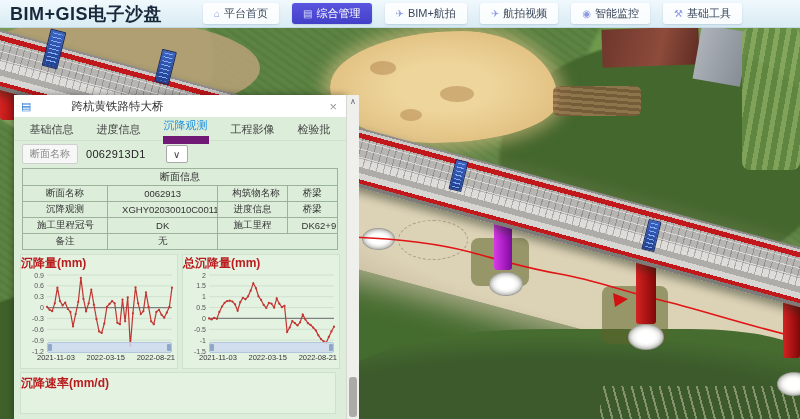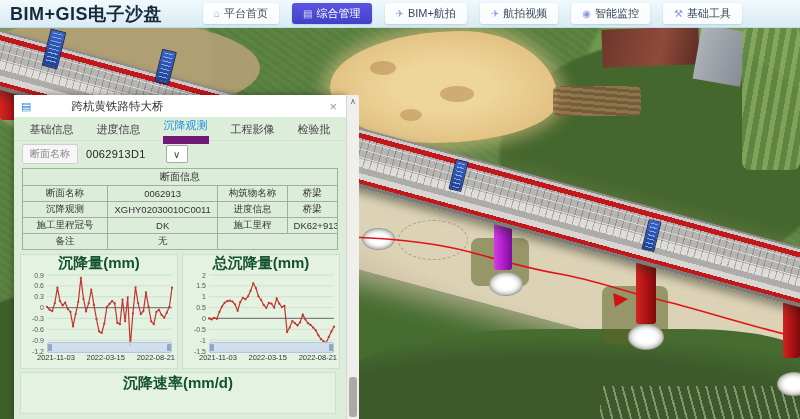--- a/index.html
+++ b/index.html
@@ -94,27 +94,27 @@
   #selector-row { height:26px; display:flex; align-items:center; padding:0 8px; gap:8px; }
   #selector-label { background:#f7f7f7; border:1px solid #cfcfcf; color:#888; font-size:10px;
     padding:2px 7px; border-radius:2px; }
   #selector-value { font-size:11px; color:#222; letter-spacing:.3px; }
   #selector-dd { width:22px; height:18px; background:#fff; border:1px solid #a9a9a9; border-radius:2px;
     font-size:10px; color:#444; display:flex; align-items:center; justify-content:center;
     margin-left:12px; cursor:pointer; }
 
   #info-table { width:316px; margin:1px 8px 2px; border-collapse:collapse; table-layout:fixed; }
   #info-table td { border:1px solid #9cb29a; font-size:9.5px; color:#333; text-align:center;
-    padding:1px 6px; height:12px; overflow:hidden; white-space:nowrap; }
+    padding:1px 14px; height:12px; overflow:hidden; white-space:nowrap; }
   #info-table td.ttl { font-size:10px; }
 
   #charts-row { display:flex; gap:4px; padding:2px 6px 0; }
   .chart { position:relative; width:158px; height:115px; background:#e4f2e2;
     border:1px solid #cfe0cd; }
-  .c-title { text-align:center; font-size:15px; font-weight:bold; color:#14532d; height:16px; line-height:16px; }
+  .c-title { text-align:left; font-size:12px; font-weight:bold; color:#b91c1c; height:16px; line-height:16px; }
   .c-svg { display:block; }
   .datazoom { position:absolute; left:26px; right:5px; top:87px; height:11px;
     background:rgba(205,219,238,.85); border:1px solid #b3c6dd; border-radius:2px; }
   .datazoom::before, .datazoom::after { content:""; position:absolute; top:1px; bottom:1px; width:4px;
     background:#8fa8c8; border-radius:1px; }
   .datazoom::before { left:0; } .datazoom::after { right:0; }
   .xlabels { display:flex; justify-content:space-between; padding:0 2px 0 16px;
     font-size:7.5px; color:#333; margin-top:-2px; }
   #chart-rate { position:relative; margin:3px 6px 0; width:316px; height:42px;
     background:#e4f2e2; border:1px solid #cfe0cd; overflow:hidden; }

